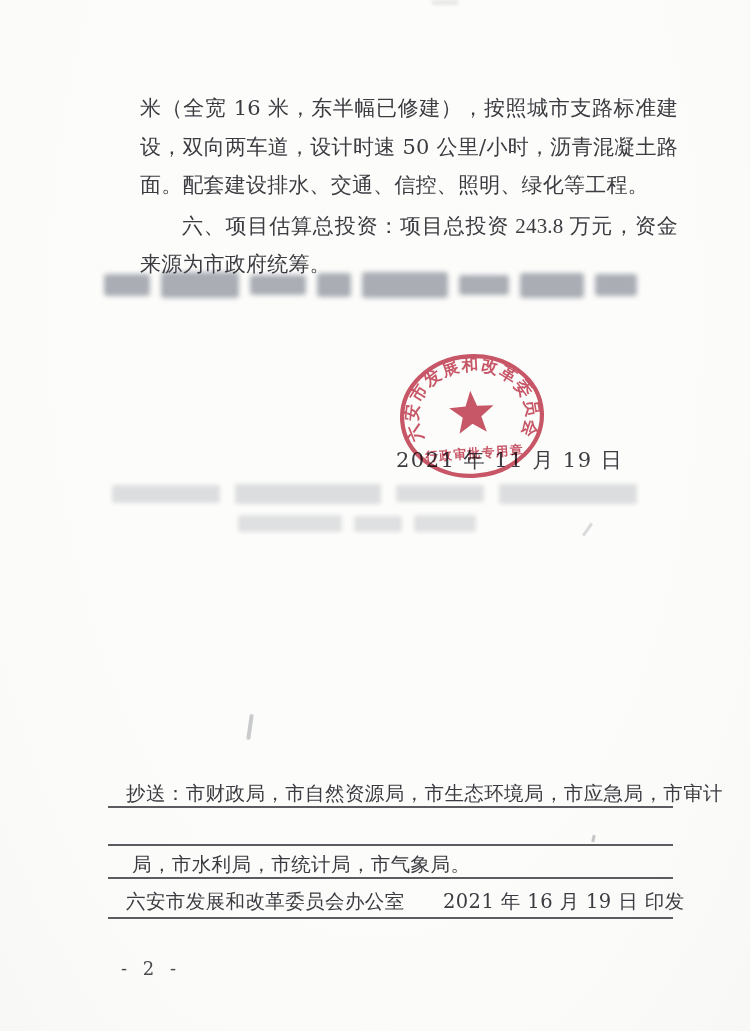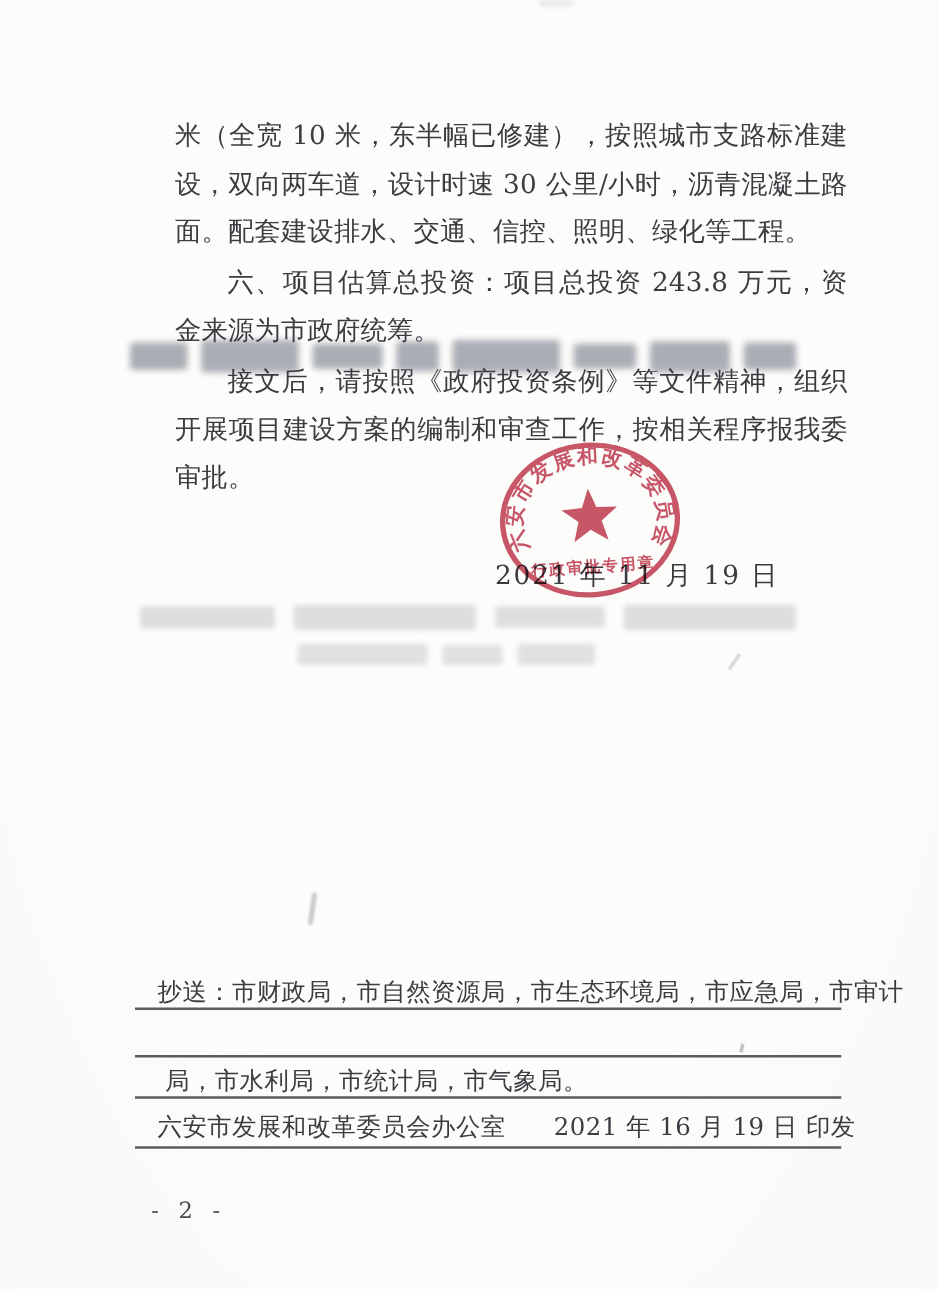--- a/index.html
+++ b/index.html
@@ -24,21 +24,21 @@
   }
   
   .doc-body{
     position:absolute;
     left:140px; top:89px; width:538px;
     font-size:21px; line-height:38.5px;
     text-align:justify;
     letter-spacing:0.2px;
   }
   .doc-body p{color:var(--ink);}
-  .doc-body p.indent{text-indent:2em;}
+  .doc-body p.indent{text-indent:2em;font-family:Liberation Serif, serif;}
   .doc-body p + p{margin-top:2px;}
   
   .doc-date{
     position:absolute;
     left:396px; top:446px;
     font-size:21px; letter-spacing:1.5px;
     color:var(--ink);
   }
   
   .seal{
@@ -115,23 +115,22 @@
   <span style="width:78px;height:26px;"></span>
   <span style="width:56px;height:20px;"></span>
   <span style="width:34px;height:24px;"></span>
   <span style="width:86px;height:26px;"></span>
   <span style="width:50px;height:20px;"></span>
   <span style="width:64px;height:25px;"></span>
   <span style="width:42px;height:22px;"></span>
 </div>
 
 <div class="doc-body">
-  <p>米（全宽 10 米，东半幅已修建），按照城市支路标准建设，双向两车道，设计时速 30 公里/小时，沥青混凝土路面。配套建设排水、交通、信控、照明、绿化等工程。</p>
+  <p>米（全宽 16 米，东半幅已修建），按照城市支路标准建设，双向两车道，设计时速 50 公里/小时，沥青混凝土路面。配套建设排水、交通、信控、照明、绿化等工程。</p>
   <p class="indent">六、项目估算总投资：项目总投资 243.8 万元，资金来源为市政府统筹。</p>
-  <p class="indent">接文后，请按照《政府投资条例》等文件精神，组织开展项目建设方案的编制和审查工作，按相关程序报我委审批。</p>
 </div>
 
 <div class="doc-date">2021 年 11 月 19 日</div>
 
 <div class="seal">
   <svg viewBox="0 0 148 124" xmlns="http://www.w3.org/2000/svg">
     <ellipse class="ring" cx="74" cy="62" rx="69" ry="59"></ellipse>
     <path id="seal-arc" d="M 25.1 81 A 54 45 0 1 1 122.9 81" fill="none"></path>
     <text class="arc-text">
       <textPath href="#seal-arc" startOffset="0" textLength="198" lengthAdjust="spacing">六安市发展和改革委员会</textPath>

